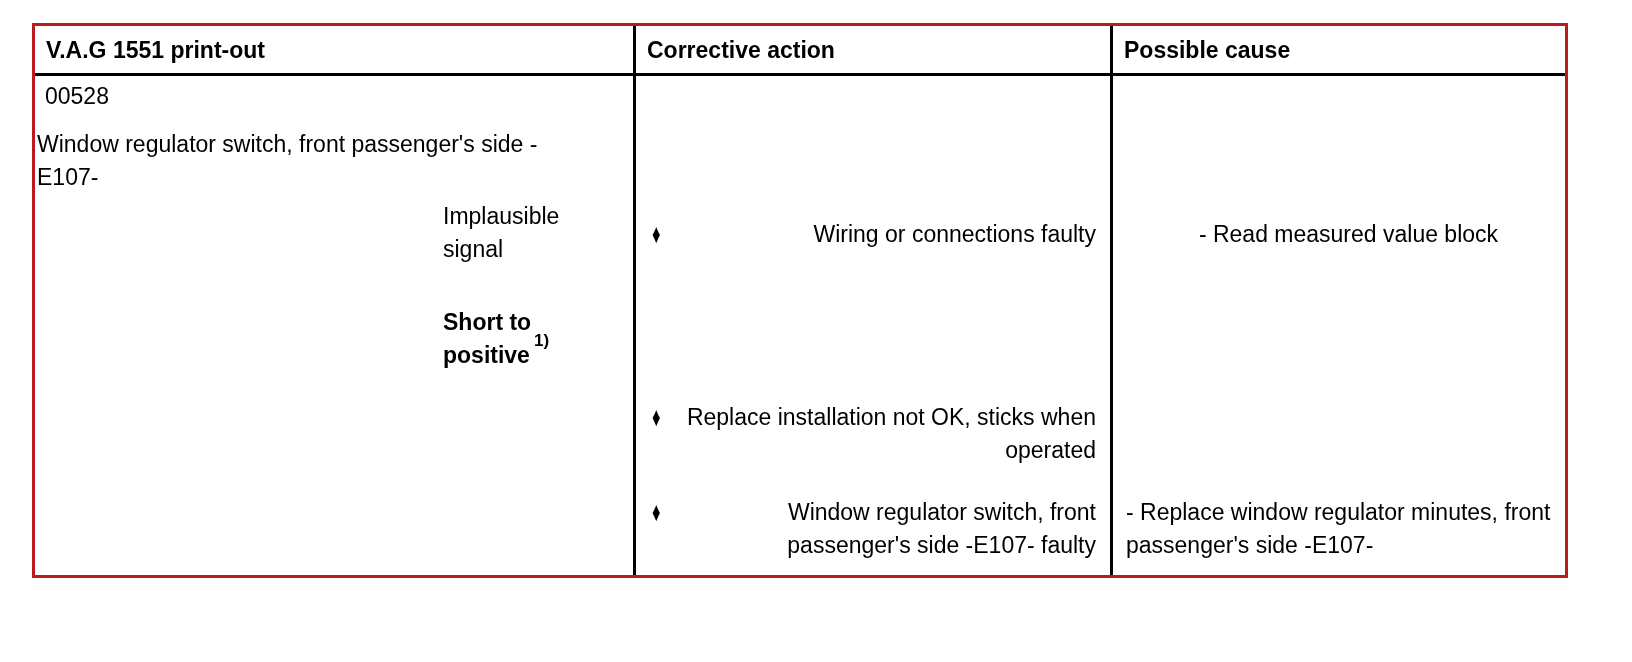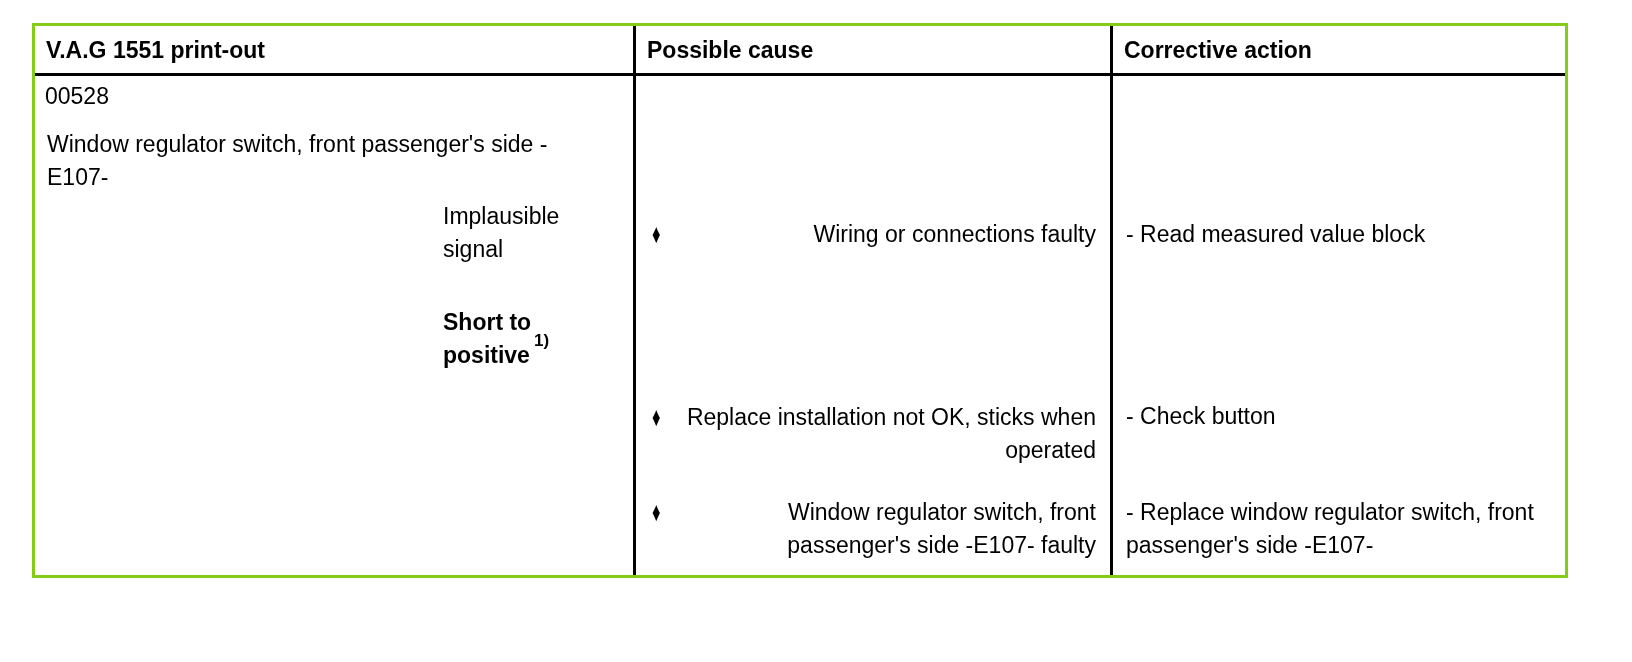--- a/index.html
+++ b/index.html
@@ -17,21 +17,21 @@
     font-size: 23px;
     line-height: 33px;
     overflow: hidden;
   }
   .fault-table {
     position: absolute;
     left: 32px;
     top: 23px;
     width: 1536px;
     height: 555px;
-    border: 3px solid #84cc16;
+    border: 3px solid #b91c1c;
     box-sizing: border-box;
     display: grid;
     grid-template-columns: 598px 477px 1fr;
     grid-template-rows: 50px 1fr;
   }
   .cell {
     box-sizing: border-box;
     position: relative;
   }
   .cell.header {
@@ -43,21 +43,21 @@
     font-size: 23px;
     line-height: 24px;
   }
   .cell.col2, .cell.col3 {
     border-left: 3px solid #000000;
   }
   .abs { position: absolute; }
 
   
   .code-block   { top: 4px;  left: 10px; }
-  .component    { top: 52px; left: 12px; width: 545px; }
+  .component    { top: 52px; left: 2px; width: 545px; }
   .fault-1      { top: 124px; left: 408px; width: 155px; }
   .fault-2      { top: 230px; left: 408px; width: 155px; font-weight: bold; }
 
   
   .cause-item {
     position: absolute;
     left: 16px;
     display: flex;
     align-items: flex-start;
   }
@@ -69,21 +69,21 @@
     flex: 0 0 34px;
     display: inline-block;
     transform: scaleX(0.62);
     transform-origin: left center;
     font-size: 27px;
   }
   .cause-text { width: 410px; text-align: right; }
 
   
   .action-item { position: absolute; left: 13px; width: 445px; }
-  .action-1 { top: 142px; }
+  .action-1 { top: 142px; text-align: center; }
   .action-2 { top: 324px; }
   .action-3 { top: 420px; }
 
   sup.ref {
     font-size: 17px;
     line-height: 0;
     position: relative;
     top: -8px;
     margin-left: 4px;
   }
@@ -98,23 +98,23 @@
 </style>
 </head>
 <body>
 
 <div class="page">
 
   <div class="fault-table">
 
     <div class="cell header col1">V.A.G 1551 print-out</div>
 
+    <div class="cell header col3">Corrective action</div>
+
     <div class="cell header col2">Possible cause</div>
-
-    <div class="cell header col3">Corrective action</div>
 
     <div class="cell body col1">
       <div class="abs code-block">00528</div>
       <div class="abs component">Window regulator switch, front passenger's side -E107-</div>
       <div class="abs fault-1">
         <span>Implausible signal</span>
       </div>
       <div class="abs fault-2">
         <span>Short to positive</span><sup class="ref">1)</sup>
       </div>
@@ -130,20 +130,19 @@
         <span class="cause-text">Replace installation not OK, sticks when operated</span>
       </div>
       <div class="cause-item cause-3">
         <span class="bullet">♦</span>
         <span class="cause-text">Window regulator switch, front passenger's side -E107- faulty</span>
       </div>
     </div>
 
     <div class="cell body col3">
       <div class="action-item action-1">- Read measured value block</div>
-      <div class="action-item action-2">- Check button</div>
-      <div class="action-item action-3">- Replace window regulator switch, front passenger's side -E107-</div>
+      <div class="action-item action-3">- Replace window regulator minutes, front passenger's side -E107-</div>
     </div>
 
   </div>
 
 
 </div>
 
 </body></html>

